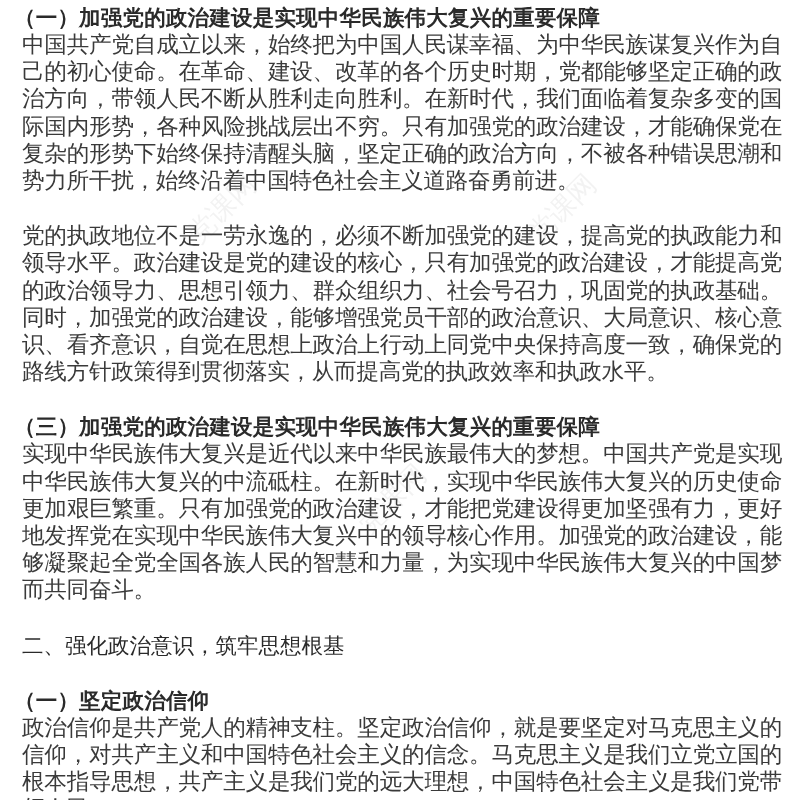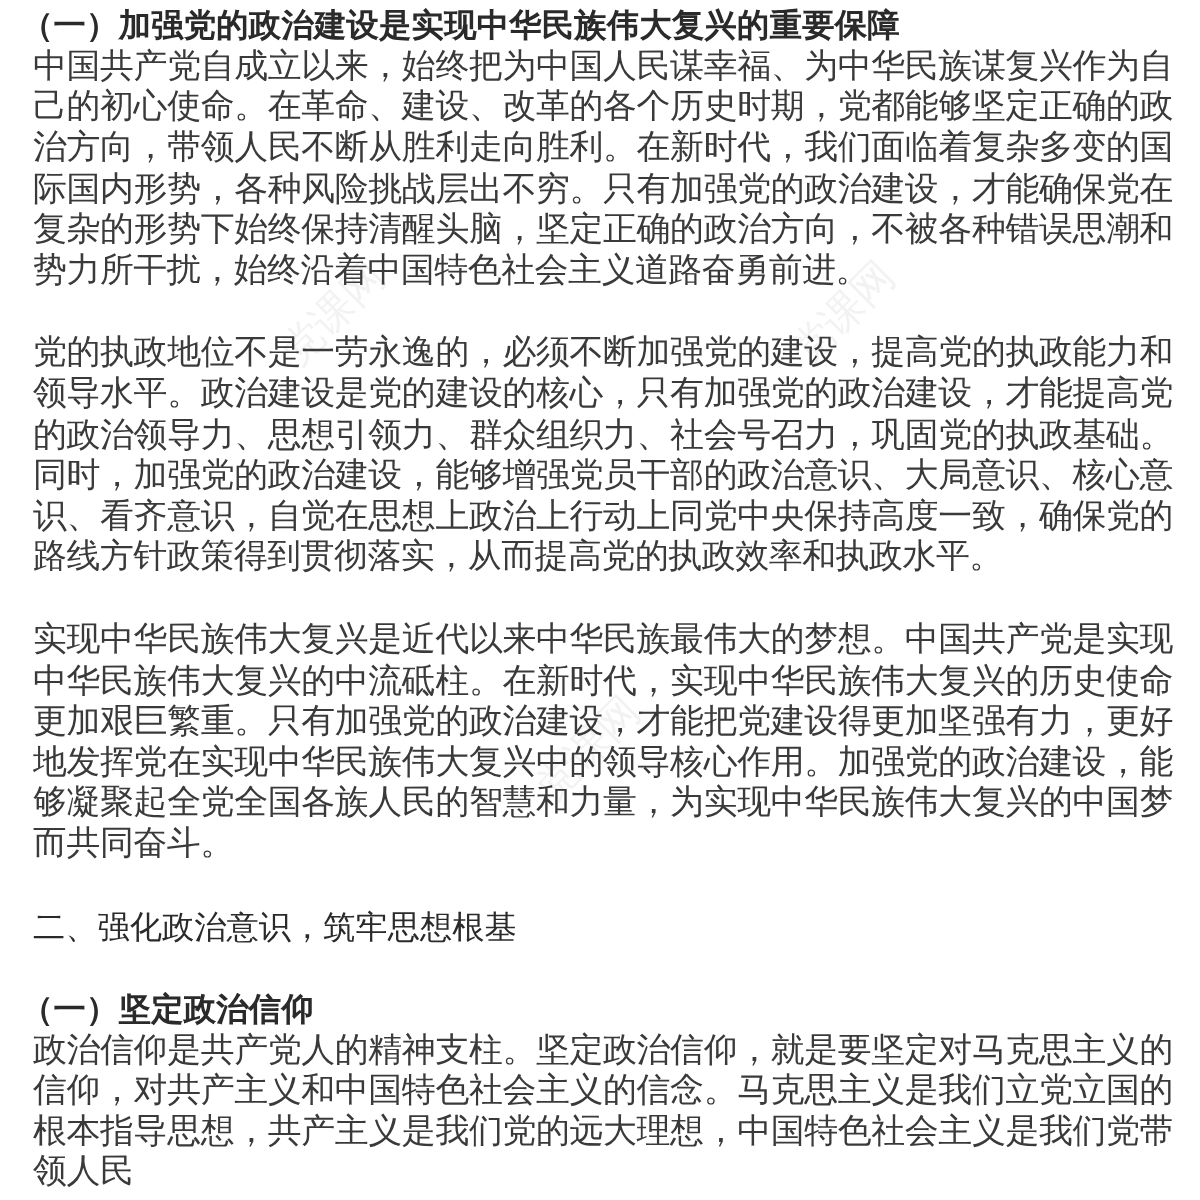--- a/index.html
+++ b/index.html
@@ -23,19 +23,20 @@
 <div class="wm" style="left:180px;top:190px;">党课网</div>
 <div class="wm" style="left:520px;top:190px;">党课网</div>
 <div class="wm" style="left:350px;top:480px;">党课网</div>
 
 <div class="page">
   <h3 class="h sub">（一）加强党的政治建设是实现中华民族伟大复兴的重要保障</h3>
   <p class="p">中国共产党自成立以来，始终把为中国人民谋幸福、为中华民族谋复兴作为自己的初心使命。在革命、建设、改革的各个历史时期，党都能够坚定正确的政治方向，带领人民不断从胜利走向胜利。在新时代，我们面临着复杂多变的国际国内形势，各种风险挑战层出不穷。只有加强党的政治建设，才能确保党在复杂的形势下始终保持清醒头脑，坚定正确的政治方向，不被各种错误思潮和势力所干扰，始终沿着中国特色社会主义道路奋勇前进。</p>
   <div class="gap1"></div>
   <p class="p">党的执政地位不是一劳永逸的，必须不断加强党的建设，提高党的执政能力和领导水平。政治建设是党的建设的核心，只有加强党的政治建设，才能提高党的政治领导力、思想引领力、群众组织力、社会号召力，巩固党的执政基础。同时，加强党的政治建设，能够增强党员干部的政治意识、大局意识、核心意识、看齐意识，自觉在思想上政治上行动上同党中央保持高度一致，确保党的路线方针政策得到贯彻落实，从而提高党的执政效率和执政水平。</p>
   <div class="gap1"></div>
+  <h3 class="h sub">（三）加强党的政治建设是实现中华民族伟大复兴的重要保障</h3>
   <p class="p">实现中华民族伟大复兴是近代以来中华民族最伟大的梦想。中国共产党是实现中华民族伟大复兴的中流砥柱。在新时代，实现中华民族伟大复兴的历史使命更加艰巨繁重。只有加强党的政治建设，才能把党建设得更加坚强有力，更好地发挥党在实现中华民族伟大复兴中的领导核心作用。加强党的政治建设，能够凝聚起全党全国各族人民的智慧和力量，为实现中华民族伟大复兴的中国梦而共同奋斗。</p>
   <div class="gap1"></div>
   <h2 class="section">二、强化政治意识，筑牢思想根基</h2>
   <div class="gap1"></div>
   <h3 class="h sub">（一）坚定政治信仰</h3>
   <p class="p">政治信仰是共产党人的精神支柱。坚定政治信仰，就是要坚定对马克思主义的信仰，对共产主义和中国特色社会主义的信念。马克思主义是我们立党立国的根本指导思想，共产主义是我们党的远大理想，中国特色社会主义是我们党带领人民</p>
 </div>
 
 </body></html>

